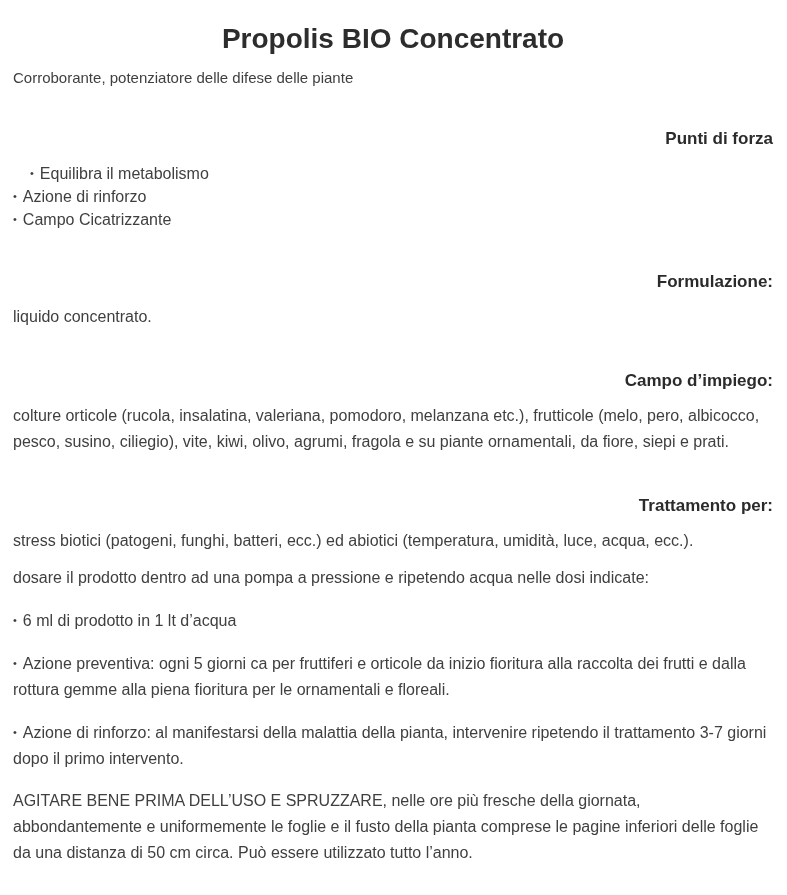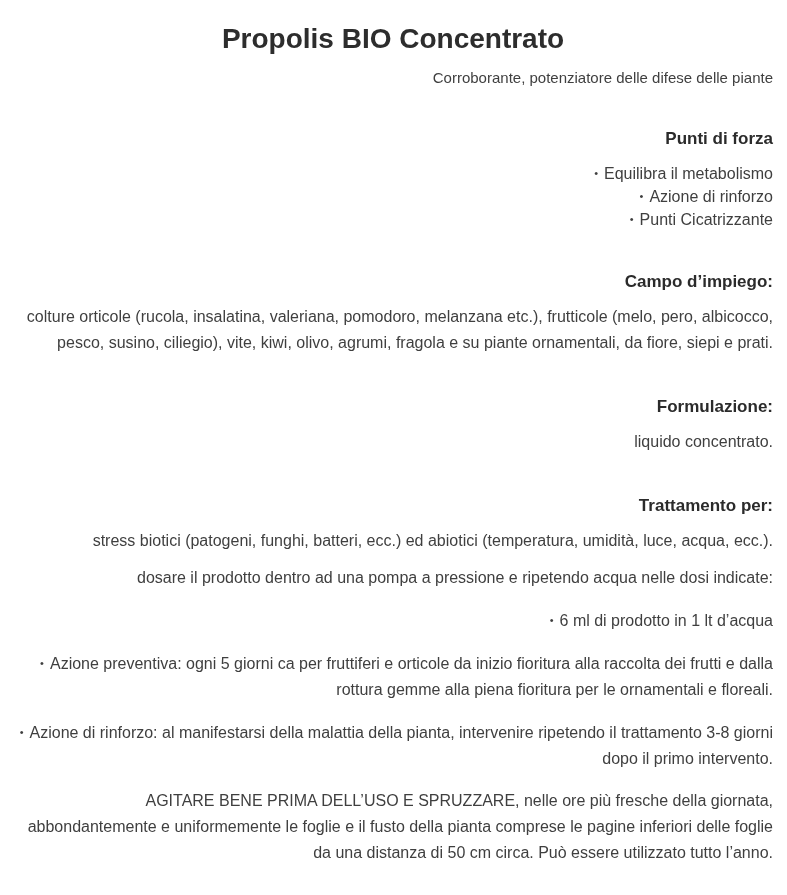--- a/index.html
+++ b/index.html
@@ -45,21 +45,20 @@
     line-height: 22px;
     font-weight: 700;
     color: var(--heading);
     text-align: right;
   }
   p {
     margin: 16px 0 0;
     font-size: 16px;
     line-height: 26px;
     color: var(--body);
-    text-align: right;
   }
   p.first {
     margin-top: 11px;
   }
   .points p.bullet {
     margin: 0;
     line-height: 23px;
   }
   .points p.bullet.first {
     margin-top: 12px;
@@ -78,40 +77,40 @@
 
 <div class="page">
 
   <h1>Propolis BIO Concentrato</h1>
   <p class="subtitle">Corroborante, potenziatore delle difese delle piante</p>
 
   <section class="points">
     <h2>Punti di forza</h2>
     <p class="bullet first"><span class="marker">•</span><span>Equilibra il metabolismo</span></p>
     <p class="bullet"><span class="marker">•</span><span>Azione di rinforzo</span></p>
-    <p class="bullet"><span class="marker">•</span><span>Punti Cicatrizzante</span></p>
+    <p class="bullet"><span class="marker">•</span><span>Campo Cicatrizzante</span></p>
+  </section>
+
+  <section>
+    <h2>Formulazione:</h2>
+    <p class="first">liquido concentrato.</p>
   </section>
 
   <section>
     <h2>Campo d’impiego:</h2>
     <p class="first">colture orticole (rucola, insalatina, valeriana, pomodoro, melanzana etc.), frutticole (melo, pero, albicocco, pesco, susino, ciliegio), vite, kiwi, olivo, agrumi, fragola e su piante ornamentali, da fiore, siepi e prati.</p>
-  </section>
-
-  <section>
-    <h2>Formulazione:</h2>
-    <p class="first">liquido concentrato.</p>
   </section>
 
   <section>
     <h2>Trattamento per:</h2>
     <p class="first">stress biotici (patogeni, funghi, batteri, ecc.) ed abiotici (temperatura, umidità, luce, acqua, ecc.).</p>
   </section>
 
   <section>
     <p class="first">dosare il prodotto dentro ad una pompa a pressione e ripetendo acqua nelle dosi indicate:</p>
     <p><span class="marker">•</span><span>6 ml di prodotto in 1 lt d’acqua</span></p>
     <p><span class="marker">•</span><span>Azione preventiva: ogni 5 giorni ca per fruttiferi e orticole da inizio fioritura alla raccolta dei frutti e dalla rottura gemme alla piena fioritura per le ornamentali e floreali.</span></p>
-    <p><span class="marker">•</span><span>Azione di rinforzo: al manifestarsi della malattia della pianta, intervenire ripetendo il trattamento 3-8 giorni dopo il primo intervento.</span></p>
+    <p><span class="marker">•</span><span>Azione di rinforzo: al manifestarsi della malattia della pianta, intervenire ripetendo il trattamento 3-7 giorni dopo il primo intervento.</span></p>
     <p>AGITARE BENE PRIMA DELL’USO E SPRUZZARE, nelle ore più fresche della giornata, abbondantemente e uniformemente le foglie e il fusto della pianta comprese le pagine inferiori delle foglie da una distanza di 50 cm circa. Può essere utilizzato tutto l’anno.</p>
 
   </section>
 
 </div>
 
 </body></html>

